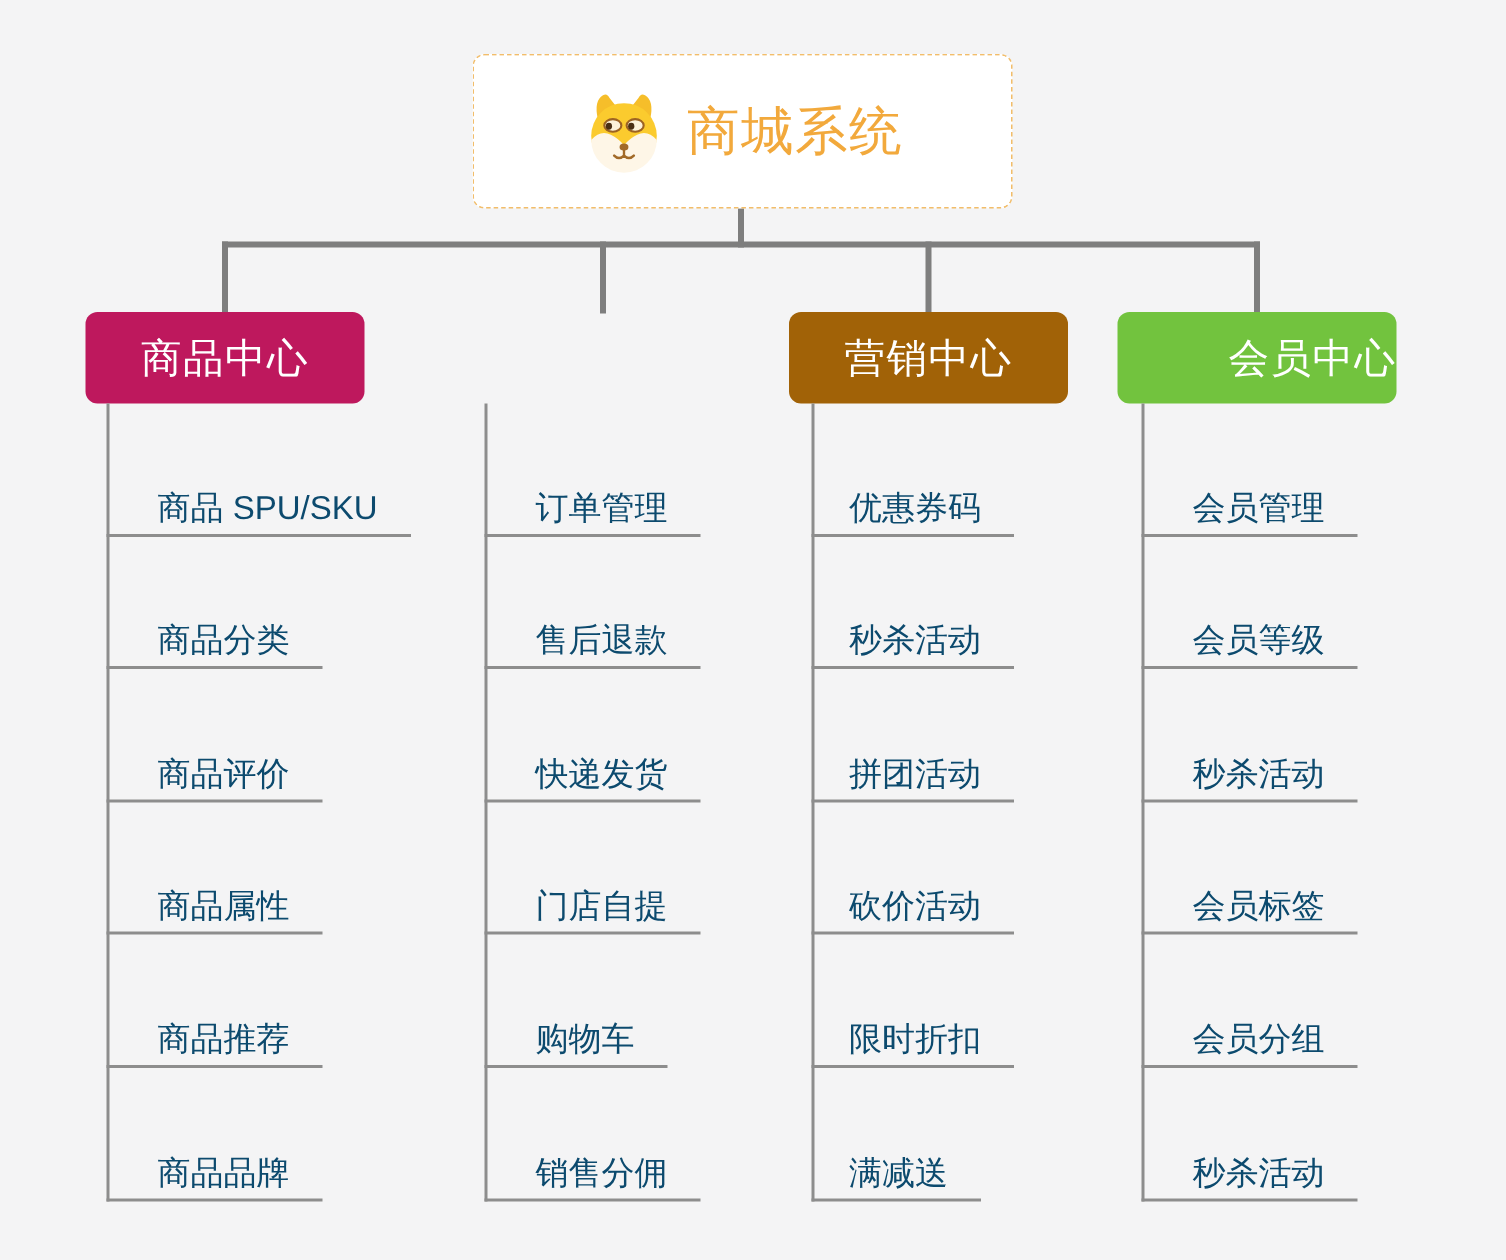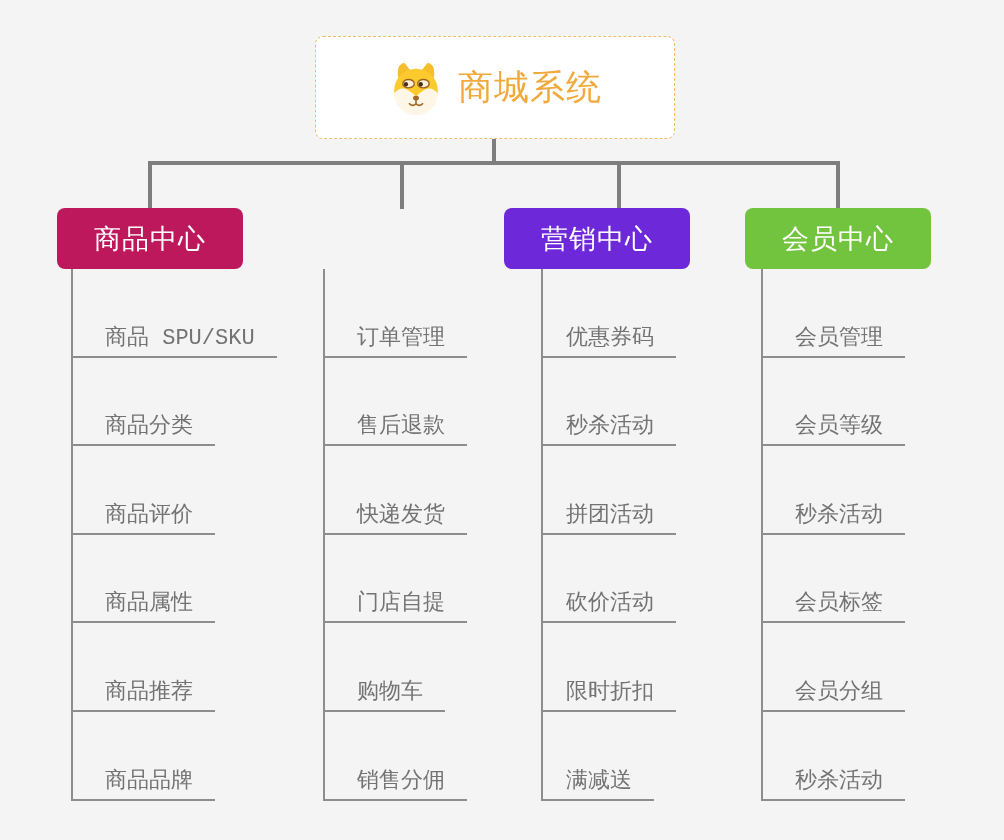--- a/index.html
+++ b/index.html
@@ -1,20 +1,20 @@
 <!DOCTYPE html>
 <html><head>
 <meta charset="utf-8">
 <style>
   html,body { margin:0; padding:0; background:#f4f4f5; }
   * { box-sizing:border-box; }
   .canvas {
     position:relative; width:1004px; height:840px;
     background:#f4f4f5; overflow:hidden;
-    font-family:Liberation Mono, monospace;
+    font-family:Liberation Sans, sans-serif;
   }
   
   .line { position:absolute; background:#7e7e7e; }
   .root-stem { left:492px; top:139px; width:4px; height:26px; }
   .bus       { left:148px; top:161px; width:692px; height:4px; }
   .drop      { top:161px; width:4px; height:48px; }
   .d0 { left:148px; } .d1 { left:400px; } .d2 { left:617px; } .d3 { left:836px; }
 
   
   .root {
@@ -27,30 +27,30 @@
 
   
   .branch {
     position:absolute; top:208px; width:186px; height:61px;
     border-radius:8px; color:#ffffff; font-size:27px;
     display:flex; align-items:center; justify-content:center;
     letter-spacing:1px;
   }
   .b0 { left:57px;  background:#be185d; }
   .b1 { left:309px; background:#e85b5b; }
-  .b2 { left:504px; background:#6d28d9; }
-  .b3 { left:745px; background:#72c33e; }
+  .b2 { left:526px; background:#a16207; }
+  .b3 { left:745px; background:#72c33e;justify-content:flex-end; }
 
   
   .trunk { position:absolute; top:269px; width:2px; height:532px; background:#8d8d8d; }
   .t0 { left:71px; } .t1 { left:323px; } .t2 { left:541px; } .t3 { left:761px; }
 
   
   .leaf {
-    position:absolute; font-size:22px; line-height:26px; color:#737373;
+    position:absolute; font-size:22px; line-height:26px; color:#0c4a6e;
     padding:0 22px 4px 34px; border-bottom:2px solid #8d8d8d;
     white-space:nowrap;
   }
   .c0 { left:71px; } .c1 { left:323px; } .c2 { left:541px;padding-left:25px; } .c3 { left:761px; }
   .r0 { top:326px; } .r1 { top:414px; } .r2 { top:503px; }
   .r3 { top:591px; } .r4 { top:680px; } .r5 { top:769px; }
 </style>
 </head>
 <body>
 

